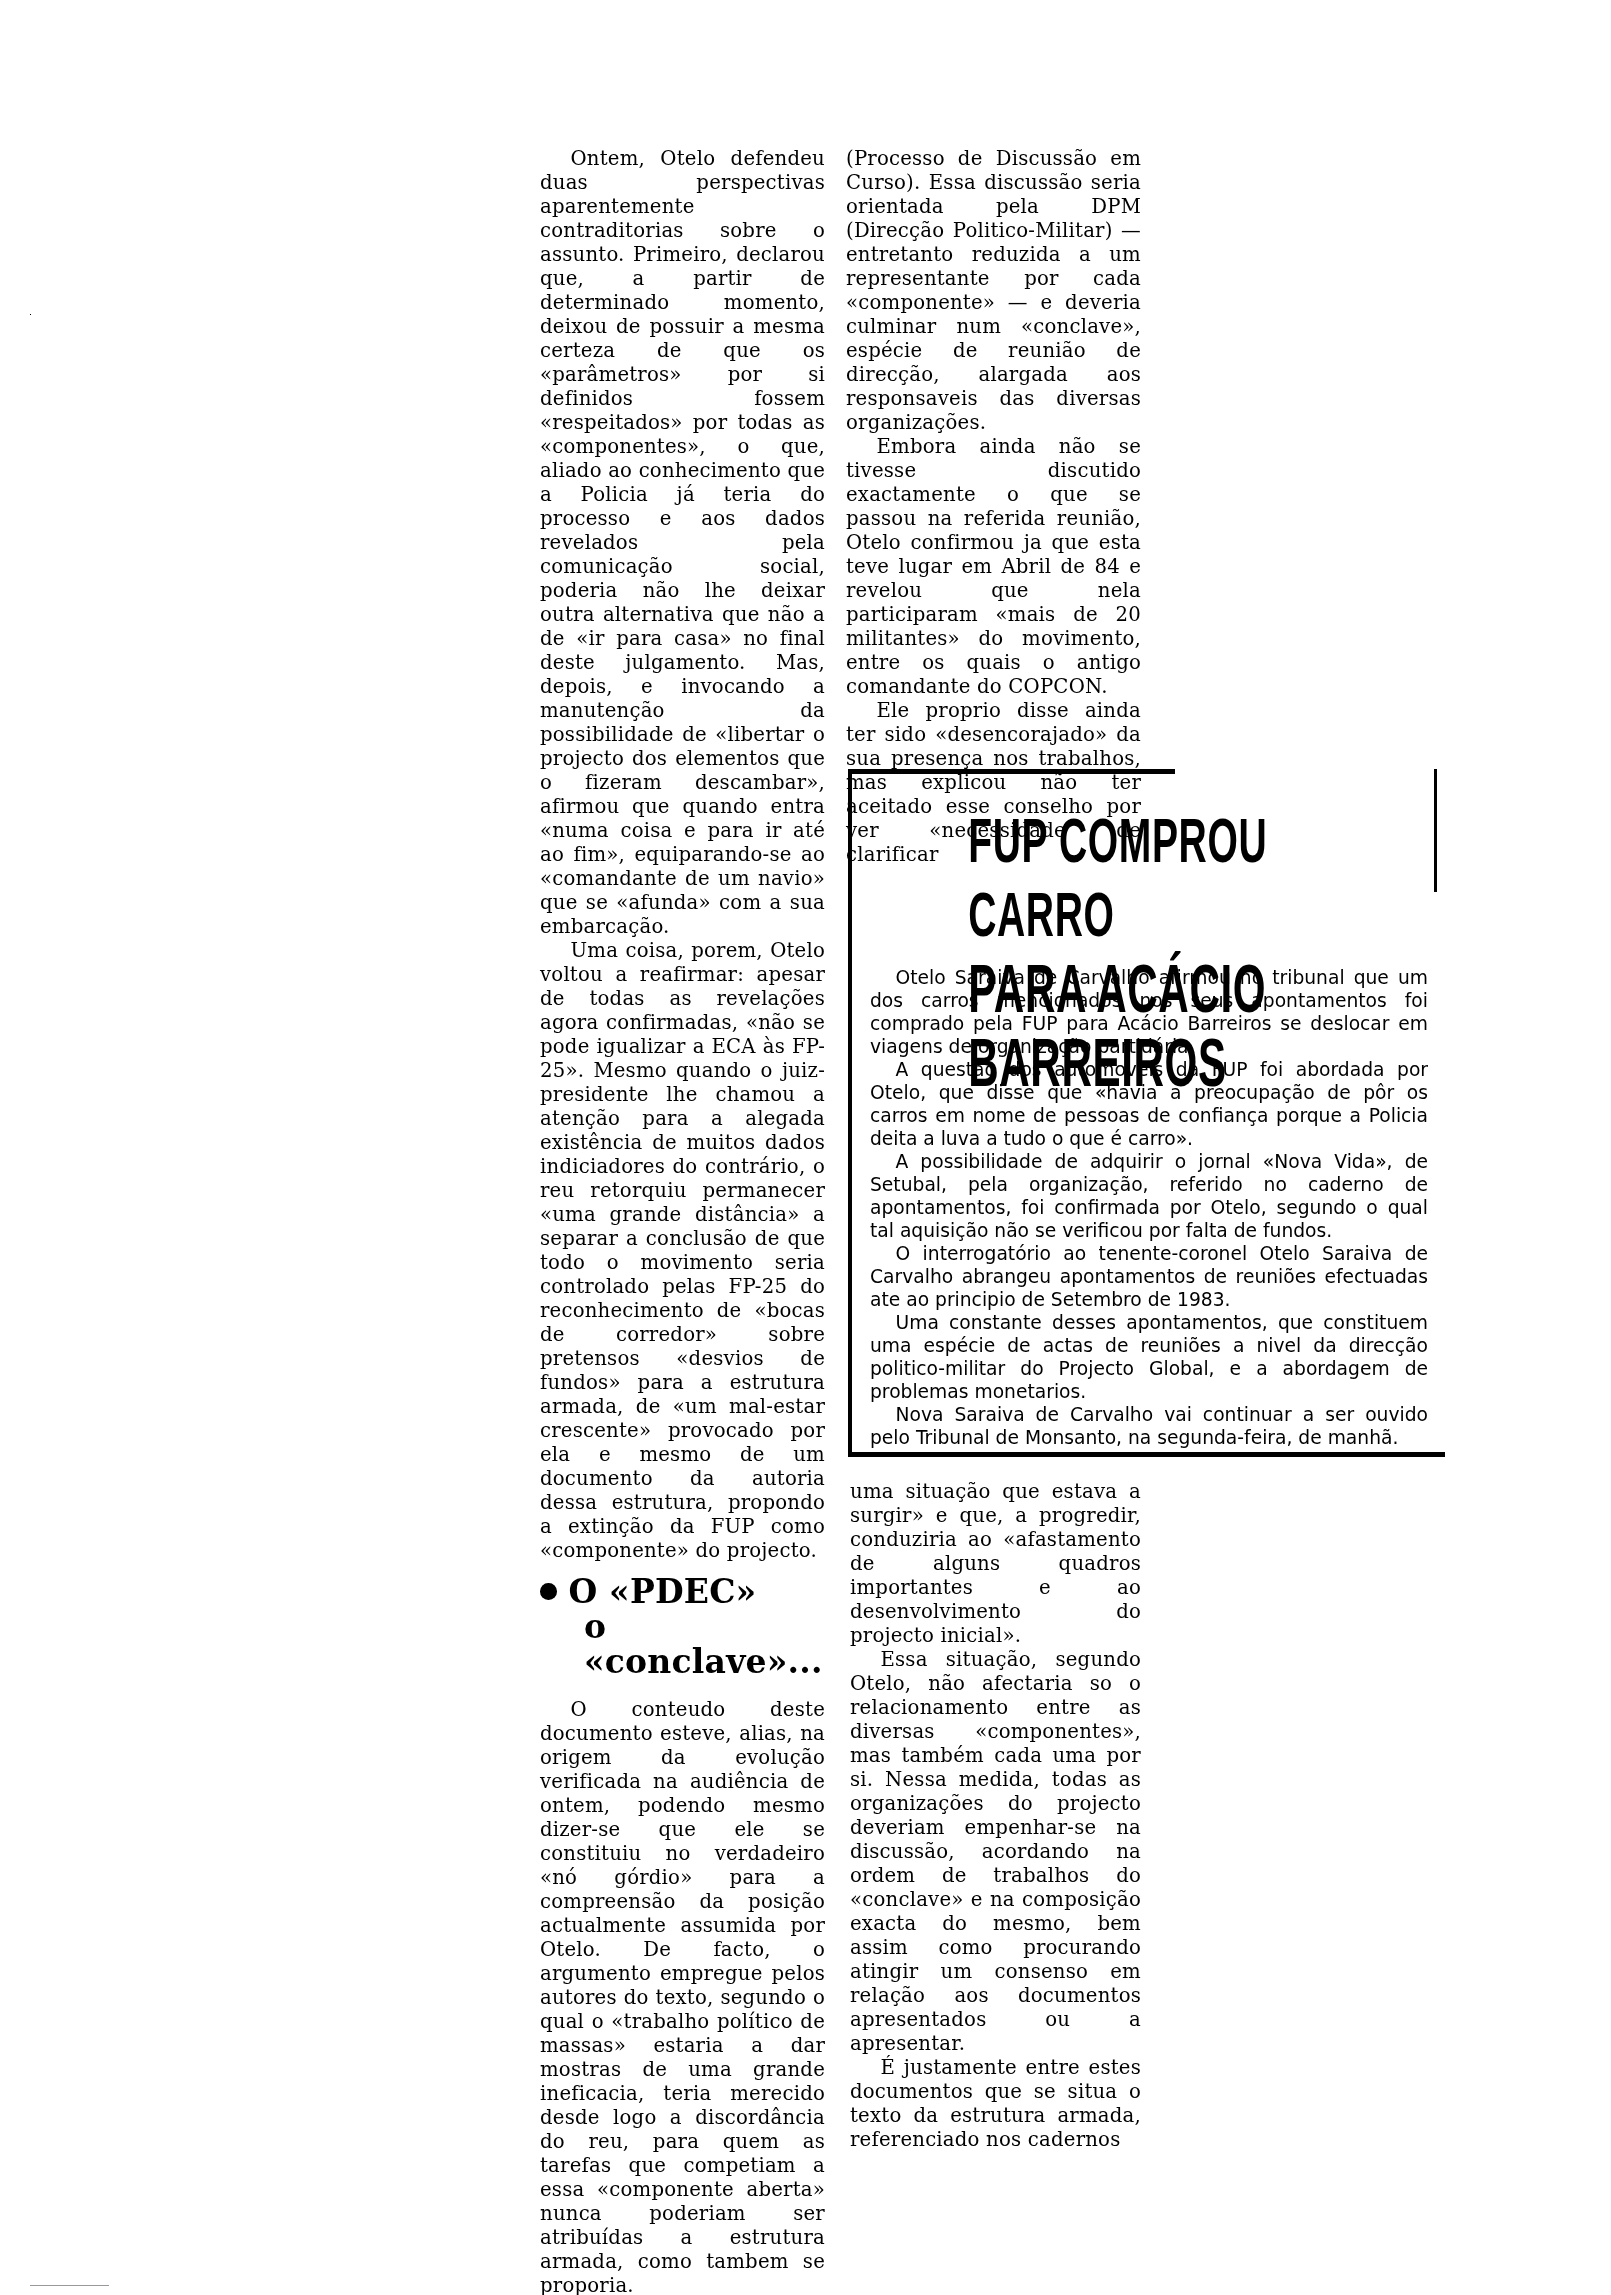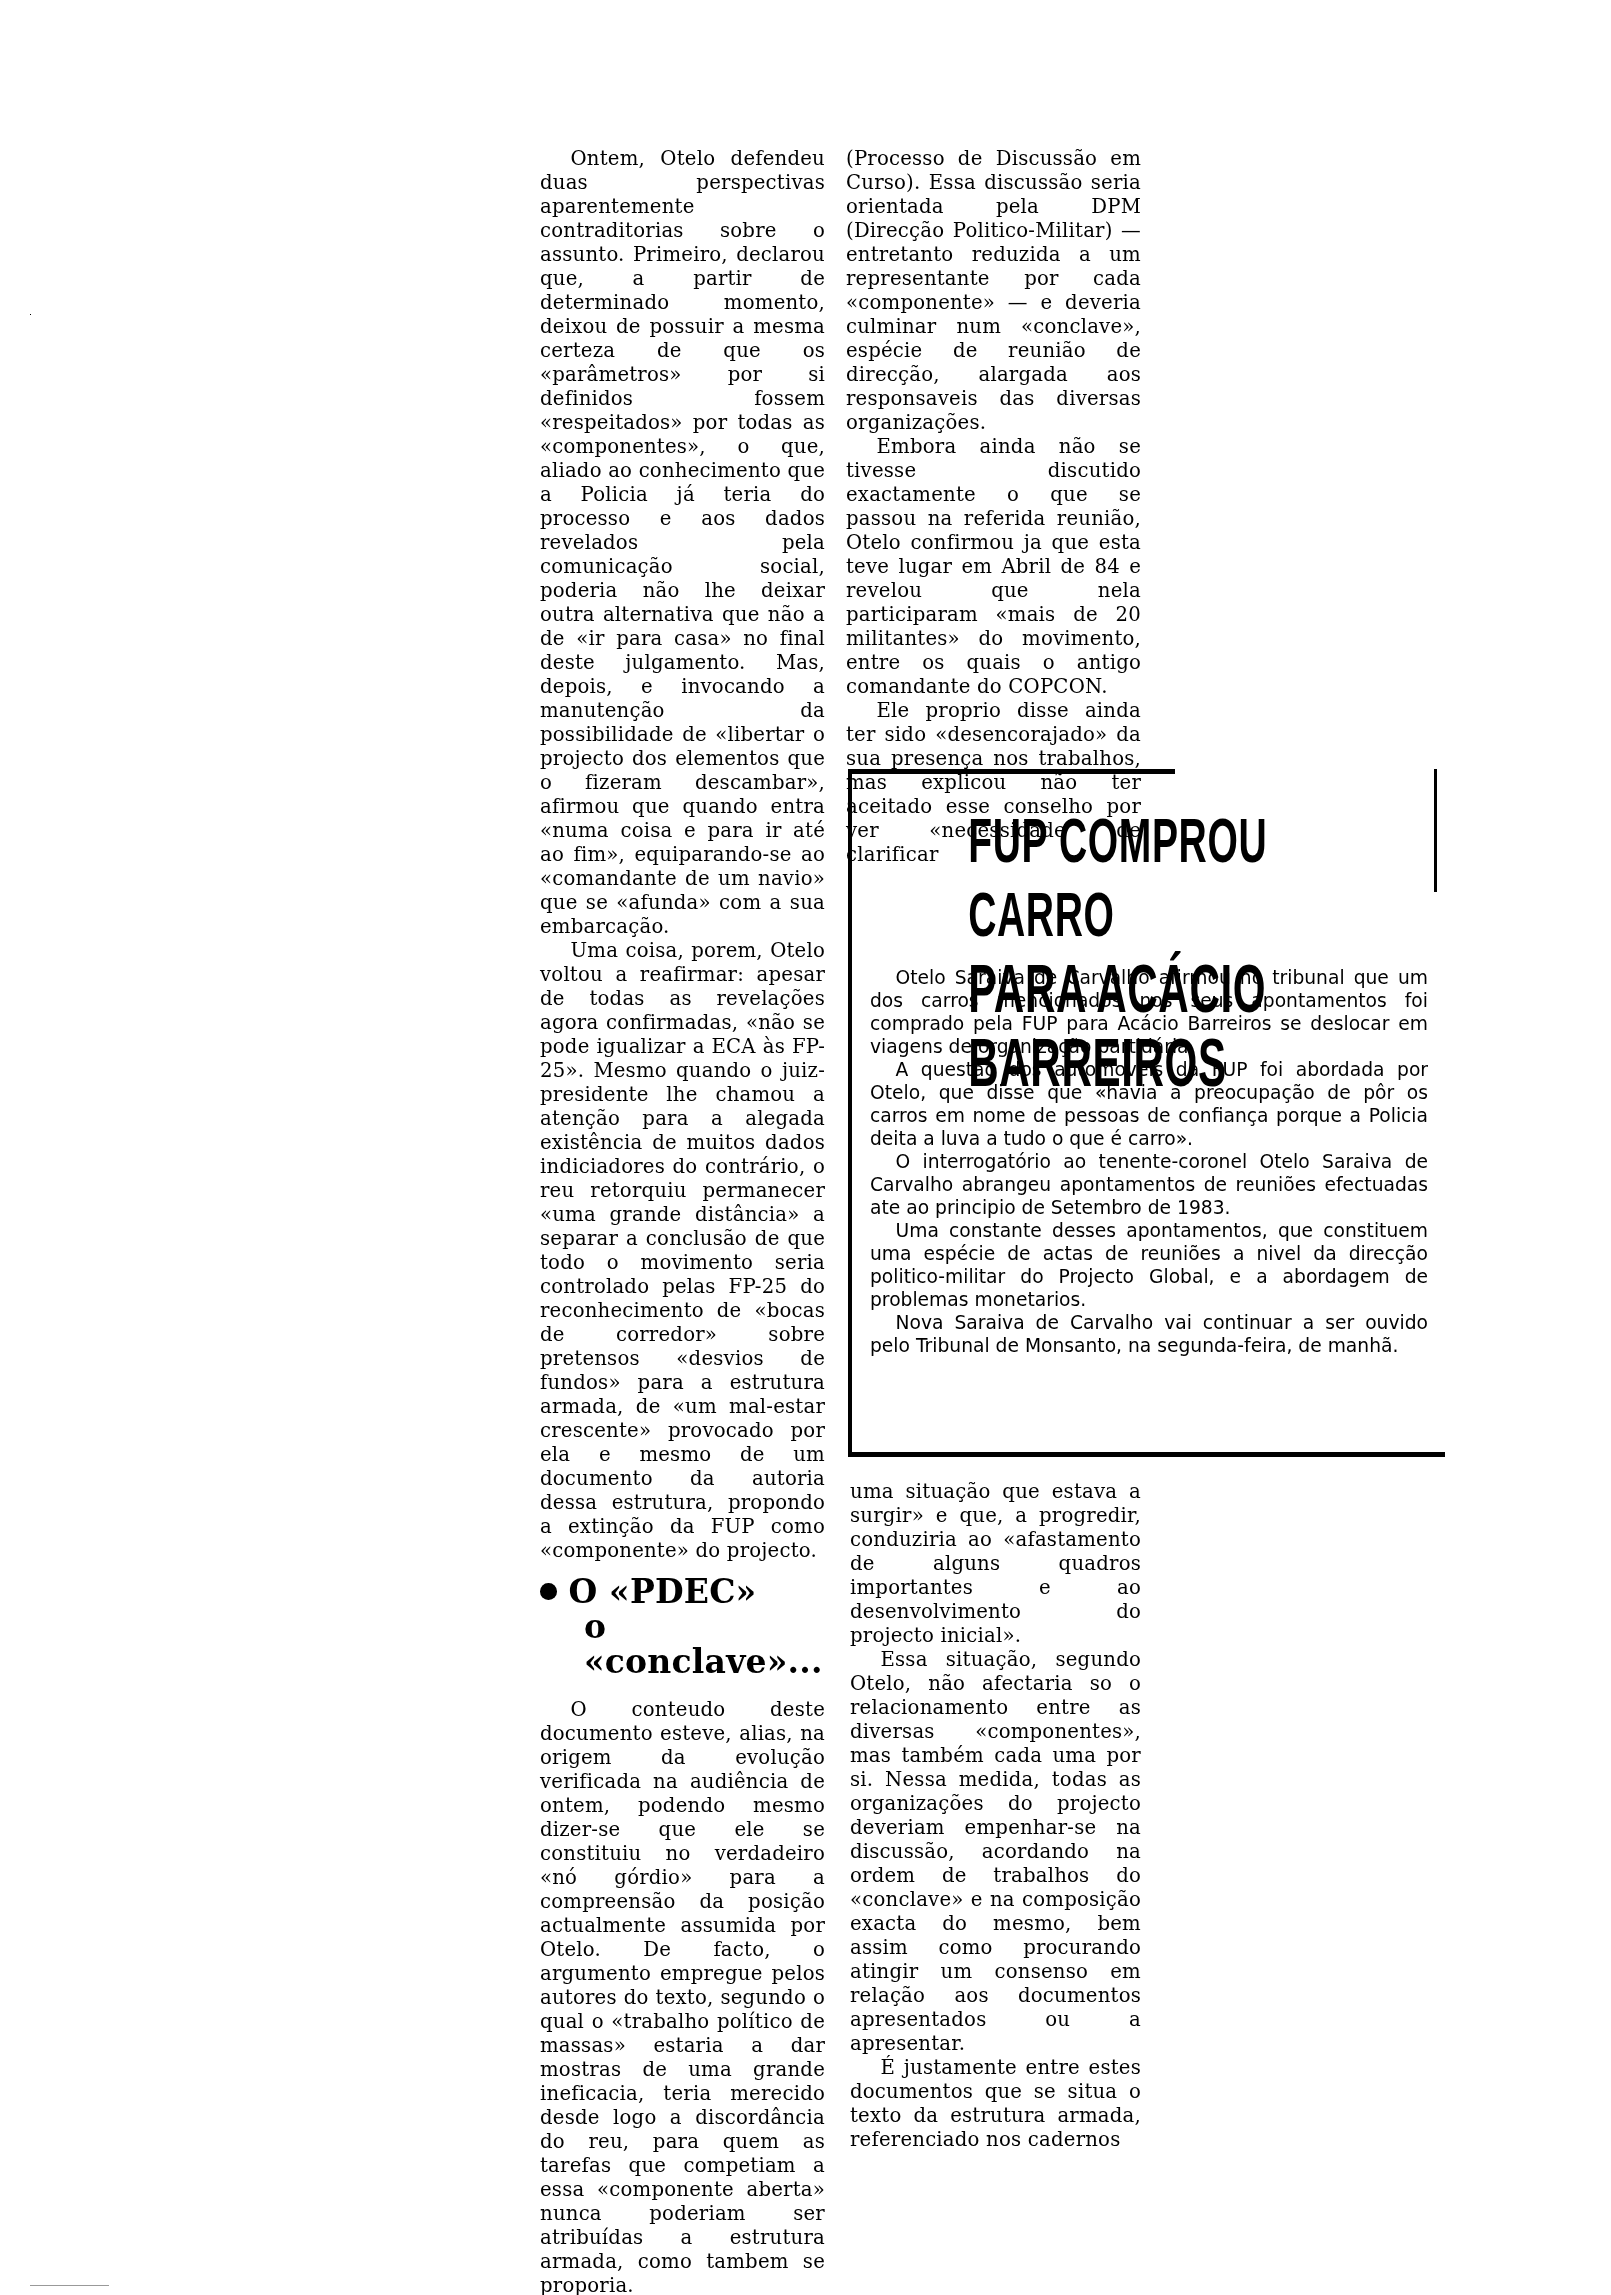--- a/index.html
+++ b/index.html
@@ -66,20 +66,21 @@
   <div class="left-bar"></div>
   <div class="right-bar"></div>
   <div class="bottom-bar"></div>
   <div class="headline">
     <span class="h1">FUP COMPROU CARRO</span>
     <span class="h2">PARA ACÁCIO BARREIROS</span>
   </div>
   <div class="body">
     <p class="ind"><span>Otelo Saraiva de Carvalho afirmou no tribunal que um dos carros mencionados nos seus apontamentos foi comprado pela FUP para Acácio Barreiros se deslocar em viagens de organização partidária.</span></p>
     <p class="ind"><span>A questão dos automoveis da FUP foi abordada por Otelo, que disse que «havia a preocupação de pôr os carros em nome de pessoas de confiança porque a Policia deita a luva a tudo o que é carro».</span></p>
+    <p class="ind"><span>A possibilidade de adquirir o jornal «Nova Vida», de Setubal, pela organização, referido no caderno de apontamentos, foi confirmada por Otelo, segundo o qual tal aquisição não se verificou por falta de fundos.</span></p>
     <p class="ind"><span>O interrogatório ao tenente-coronel Otelo Saraiva de Carvalho abrangeu apontamentos de reuniões efectuadas ate ao principio de Setembro de 1983.</span></p>
     <p class="ind"><span>Uma constante desses apontamentos, que constituem uma espécie de actas de reuniões a nivel da direcção politico-militar do Projecto Global, e a abordagem de problemas monetarios.</span></p>
     <p class="ind"><span>Nova Saraiva de Carvalho vai continuar a ser ouvido pelo Tribunal de Monsanto, na segunda-feira, de manhã.</span></p>
   </div>
 </div>
 
 <div id="col-right-bottom" class="col">
   <p>
     <span>uma situação que estava a surgir» e que, a progredir, conduziria ao «afastamento de alguns quadros importantes e ao desenvolvimento do projecto inicial».</span>
   </p>

